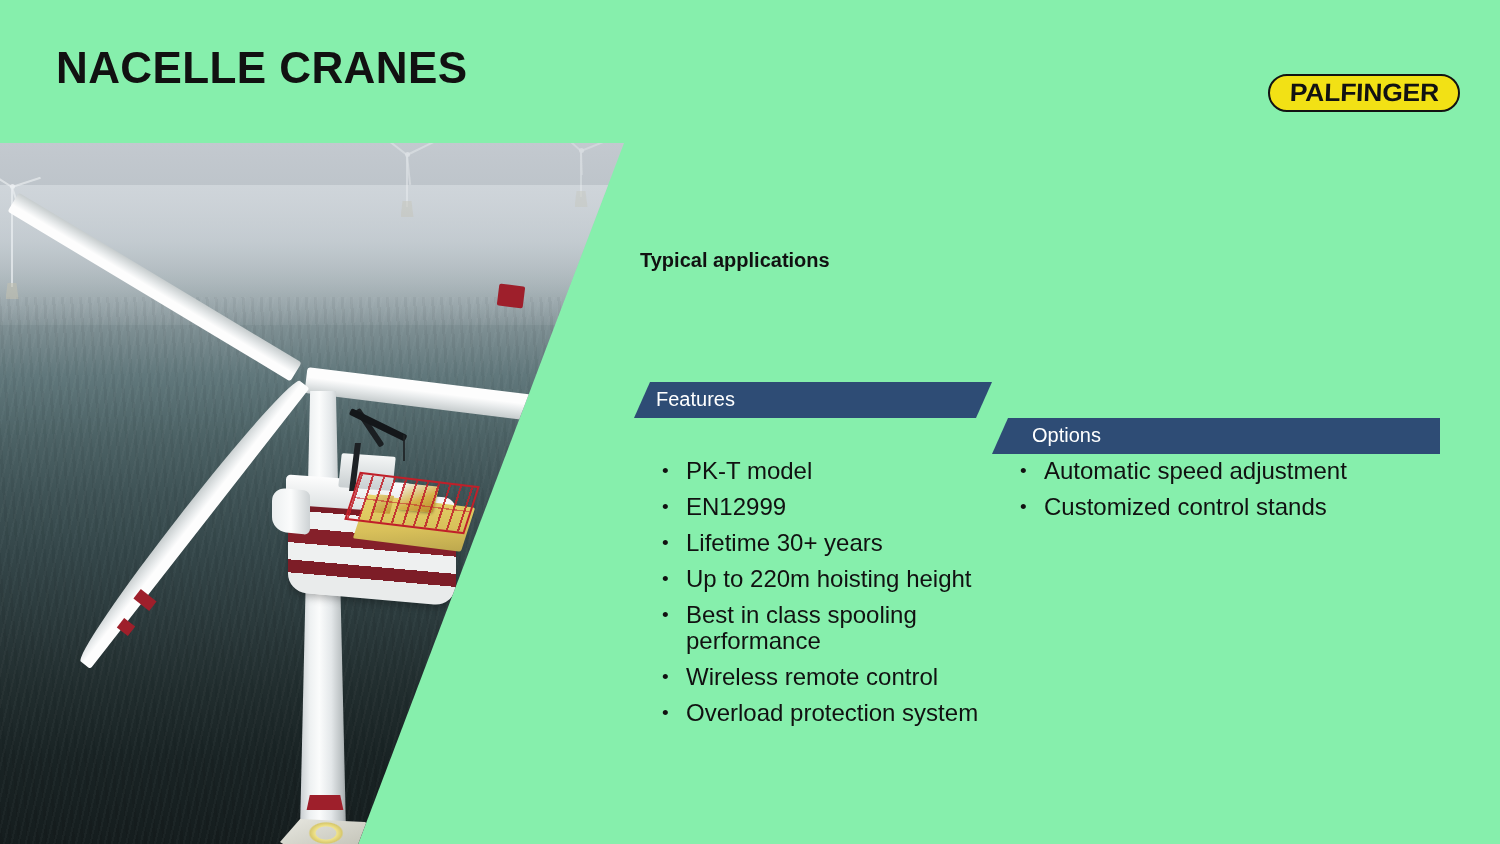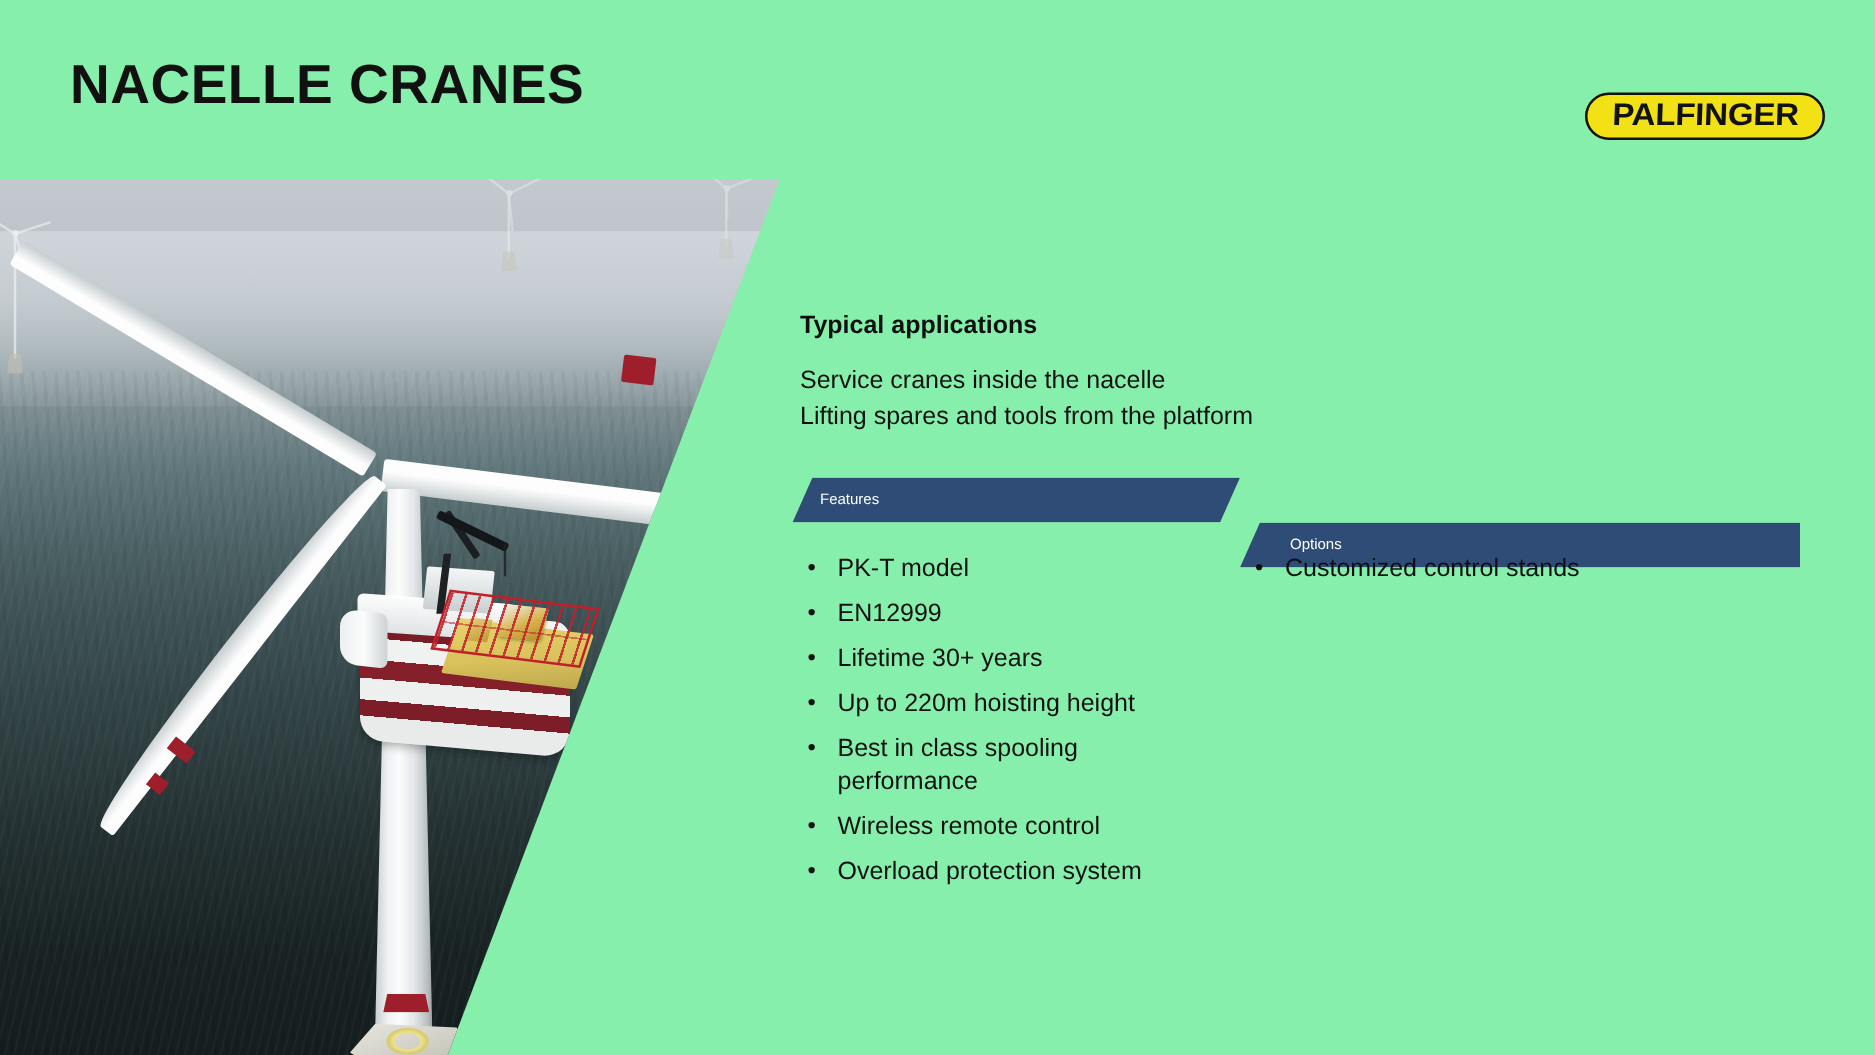--- a/index.html
+++ b/index.html
@@ -314,21 +314,21 @@
   
   .bar {
     position: absolute;
     height: 36px;
     background: #2e4c75;
     display: flex;
     align-items: center;
   }
   .bar-label {
     color: #ffffff;
-    font-size: 12px;
+    font-size: 20px;
     line-height: 1;
     padding-bottom: 2px;
     white-space: nowrap;
   }
   .bar-features {
     left: -6px; top: 239px;
     width: 358px;
     -webkit-clip-path: polygon(16px 0, 100% 0, calc(100% - 16px) 100%, 0 100%);
     clip-path: polygon(16px 0, 100% 0, calc(100% - 16px) 100%, 0 100%);
     padding-left: 22px;
@@ -338,24 +338,24 @@
     width: 448px;
     -webkit-clip-path: polygon(16px 0, 100% 0, 100% 100%, 0 100%);
     clip-path: polygon(16px 0, 100% 0, 100% 100%, 0 100%);
     padding-left: 40px;
     margin-top: 36px;
   }
 
   
   ul.bullets {
     position: absolute;
-    margin: 0;
+    margin: 16px;
     padding: 0;
     list-style: none;
-    font-size: 20px;
+    font-size: 24px;
     color: #111111;
   }
   ul.bullets li {
     position: relative;
     padding-left: 30px;
     margin-bottom: 10px;
     line-height: 26px;
   }
   ul.bullets li::before {
     content: "•";
@@ -439,39 +439,36 @@
     <div class="deck"></div>
     <div class="deck-unit2"></div>
     <div class="deck-unit"></div>
     <div class="deck-rail"></div>
   </div>
 
   <div class="content">
 
     <div class="apps-heading">Typical applications</div>
 
-    <div class="apps-lines">
-      <div>Service cranes inside the nacelle</div>
-      <div>Lifting spares and tools from the platform</div>
-    </div>
 
     <div class="bar bar-features">
       <span class="bar-label">Features</span>
     </div>
     <ul class="bullets list-features">
       <li>PK-T model</li>
       <li>EN12999</li>
       <li>Lifetime 30+ years</li>
       <li>Up to 220m hoisting height</li>
       <li>Best in class spooling performance</li>
       <li>Wireless remote control</li>
       <li>Overload protection system</li>
     </ul>
 
     <div class="bar bar-options">
       <span class="bar-label">Options</span>
     </div>
     <ul class="bullets list-options">
+      <li>Automatic speed adjustment</li>
       <li>Customized control stands</li>
     </ul>
 
   </div>
 </div>
 
 </body></html>

